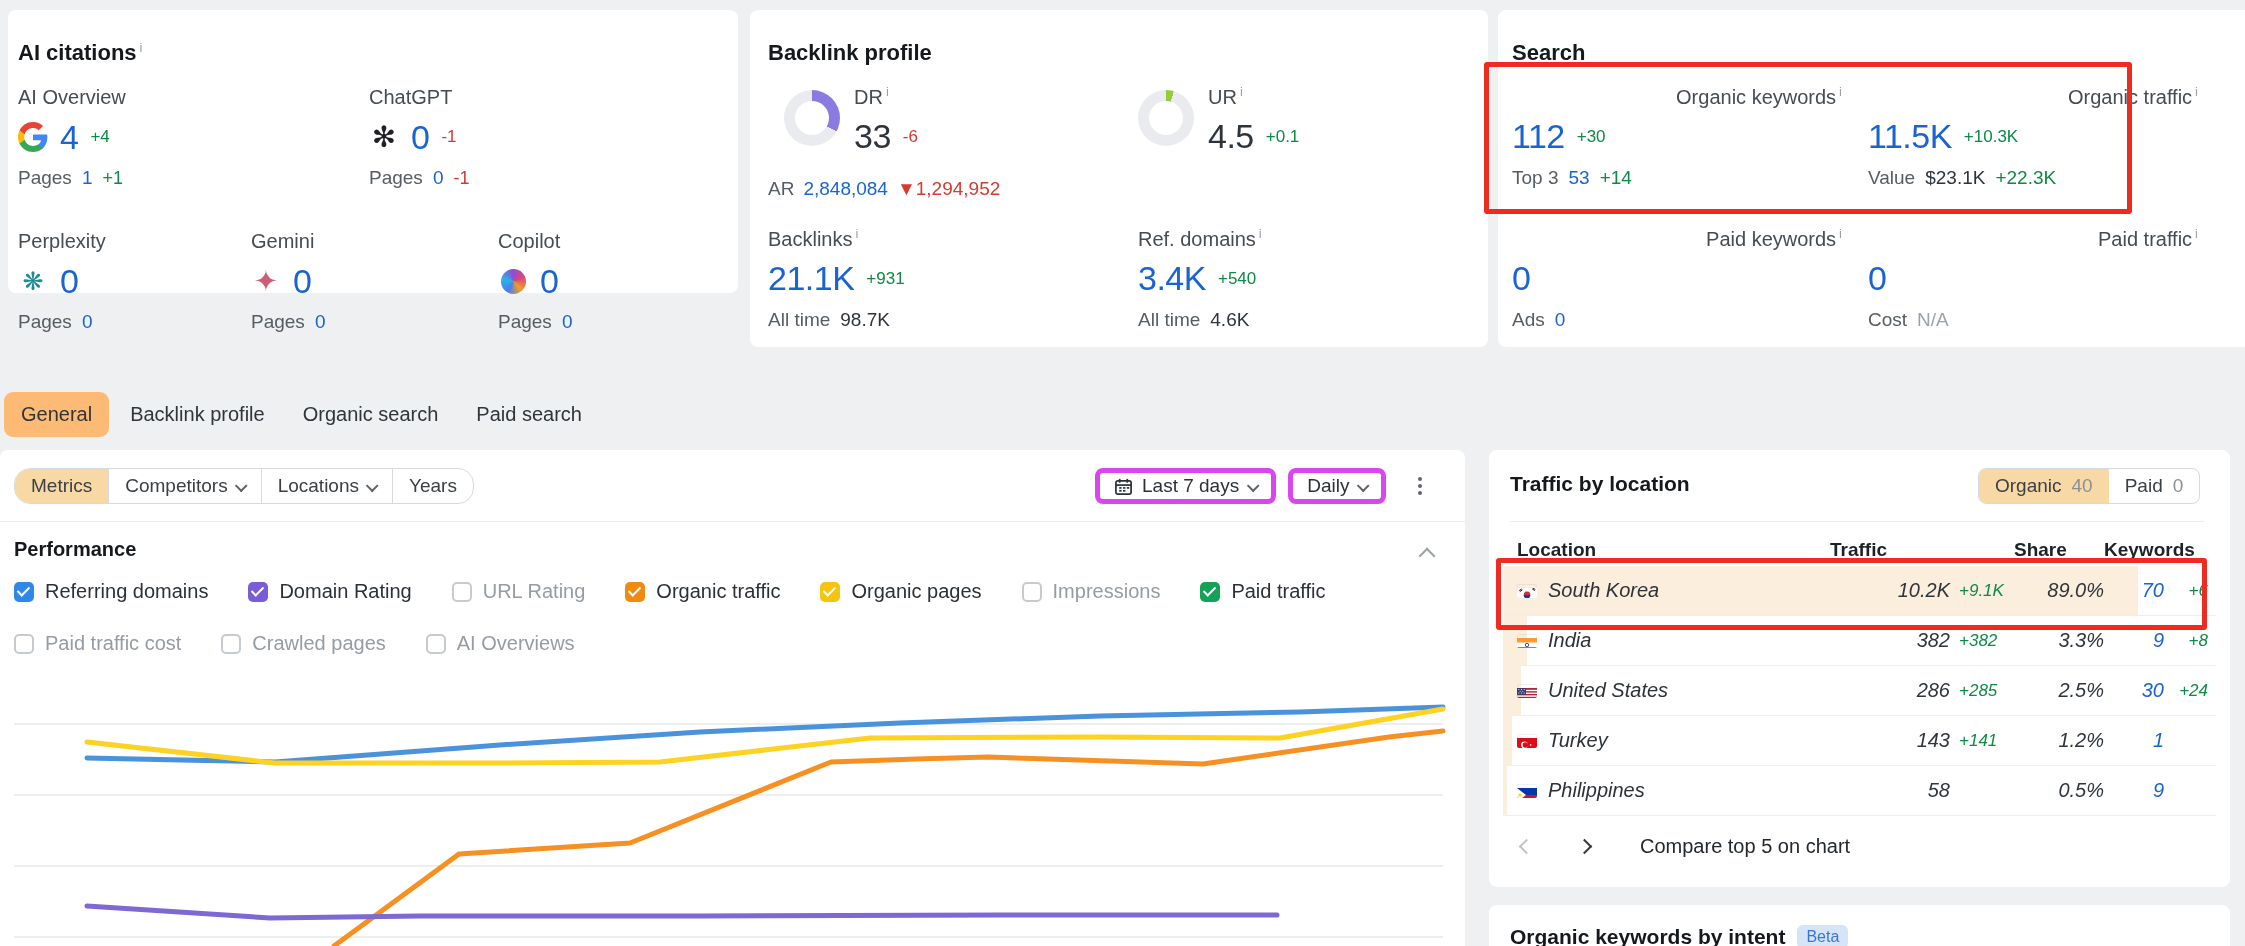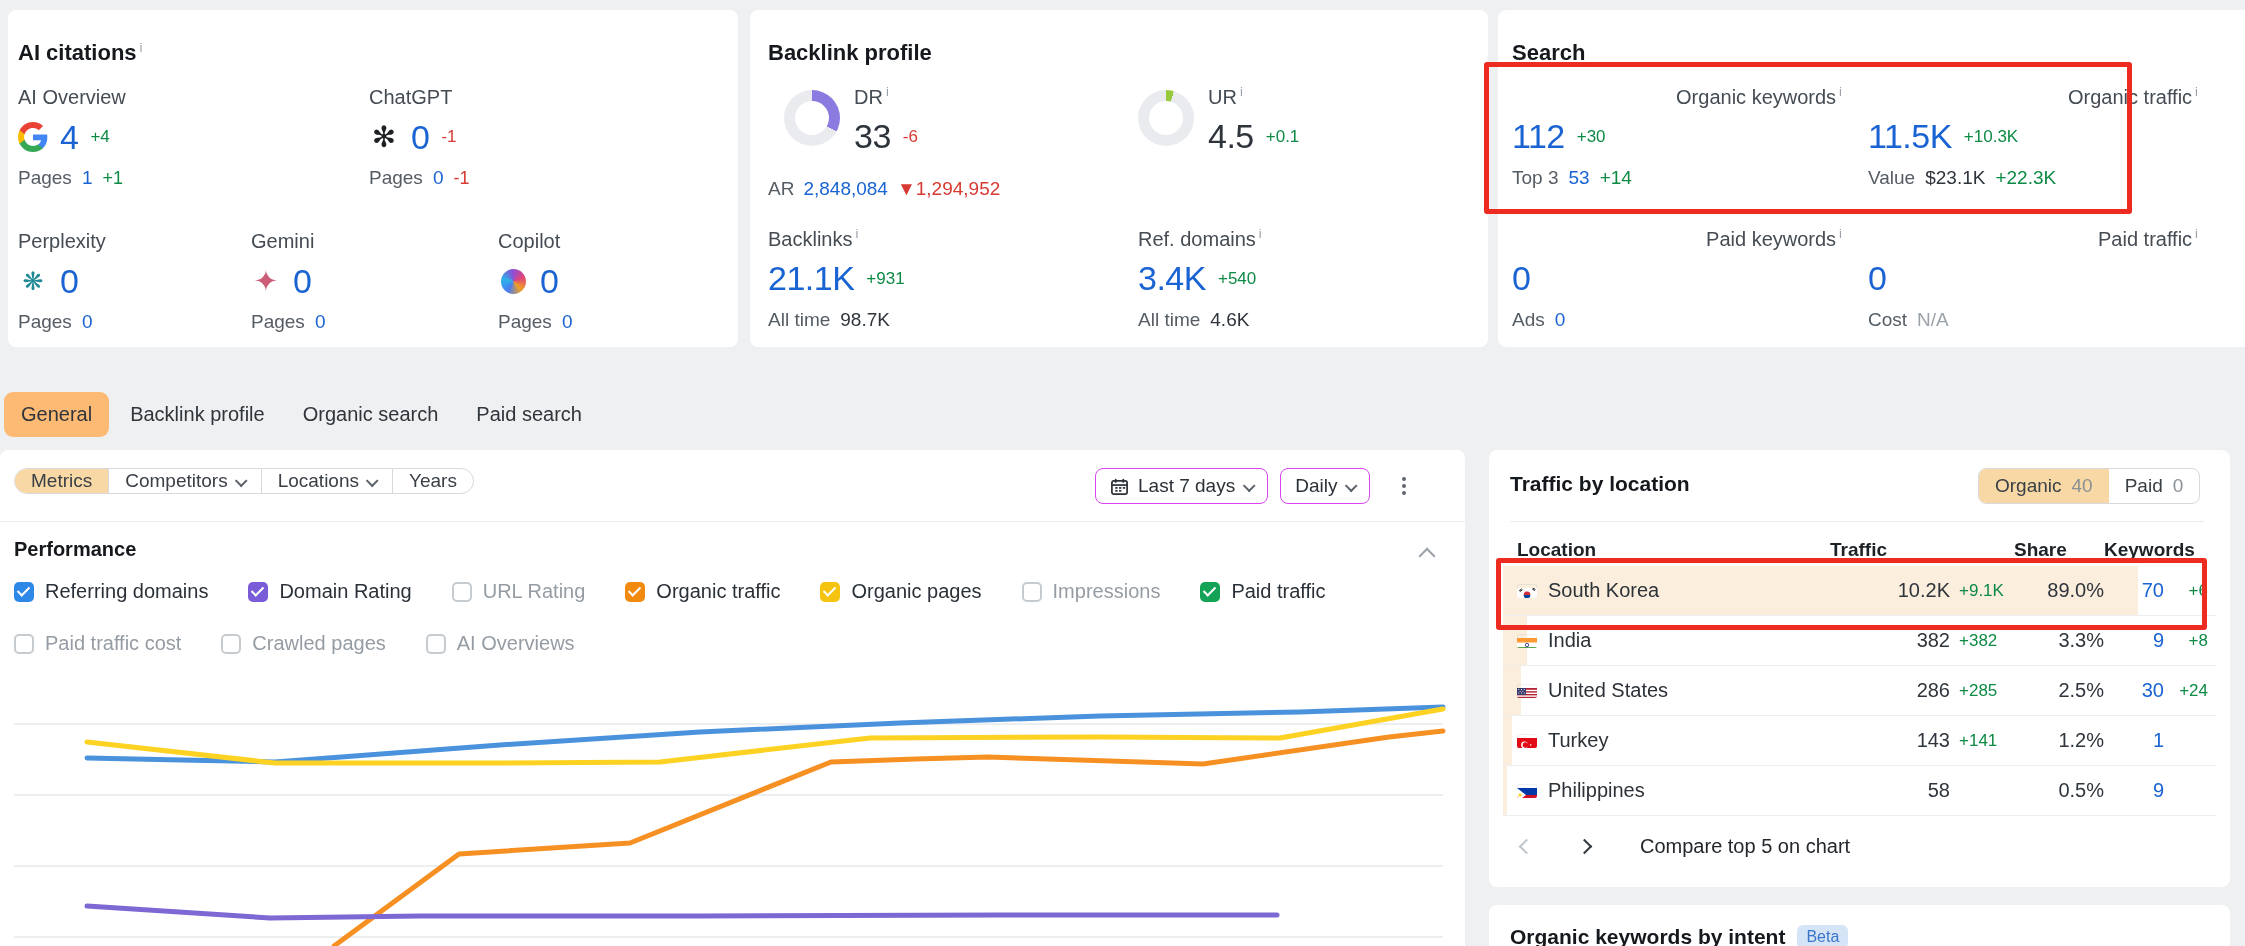--- a/index.html
+++ b/index.html
@@ -1,21 +1,21 @@
 <!DOCTYPE html>
 <html><head>
 <meta charset="utf-8">
 <style>
   * { margin:0; padding:0; box-sizing:border-box; }
   html,body { width:2245px; height:946px; overflow:hidden; }
   body { font-family:"Liberation Sans","DejaVu Sans",sans-serif; background:#eef0f1; color:#2b3138; }
   .page { position:relative; width:2245px; height:946px; }
 
   .card { position:absolute; background:#fff; border-radius:8px; }
-  #card-ai       { left:8px;    top:10px; width:730px; height:337px; }
+  #card-ai       { left:8px;    top:10px; width:730px; height:283px; }
   #card-backlink { left:750px;  top:10px; width:738px; height:337px; }
   #card-search   { left:1498px; top:10px; width:857px; height:337px;text-align:right; }
   .card-title { position:absolute; top:30px; font-size:22px; font-weight:700; color:#15181c; }
   #card-ai .card-title { left:10px; }
   #card-backlink .card-title { left:18px; }
   #card-search .card-title { left:14px; }
 
   sup.info { font-size:13px; color:#9ba2a9; margin-left:3px; font-weight:400; }
 
   .stat { position:absolute; width:330px; }
@@ -45,25 +45,25 @@
   .copilot-disc { width:25px; height:25px; border-radius:50%;
      background:conic-gradient(from 210deg,#4a7df0,#2bb3e8,#8a4fd8,#e0447a,#f0a020,#4a7df0); }
 
   
   .tabs { position:absolute; left:4px; top:392px; height:45px; display:flex; gap:4px; }
   .tab { display:flex; align-items:center; padding:0 17px; font-size:20px; color:#2f353b; border-radius:9px; cursor:pointer; }
   .tab.active { background:#fdba74; }
 
   
   #panel-main { position:absolute; left:0; top:450px; width:1465px; height:520px; background:#fff; border-radius:8px 8px 0 0; }
-  .segmented { position:absolute; left:14px; top:18px; display:flex; border:1px solid #d6dade; border-radius:16px; height:26px; overflow:hidden; background:#fff; }
+  .segmented { position:absolute; left:14px; top:18px; display:flex; border:1px solid #d6dade; border-radius:16px; height:36px; overflow:hidden; background:#fff; }
   .seg { display:flex; align-items:center; gap:8px; padding:0 16px; font-size:19px; color:#3a4046; border-right:1px solid #d6dade; }
   .seg:last-child { border-right:none; }
   .seg.selected { background:#f8d9a6; }
-  .btn { display:flex; align-items:center; gap:9px; padding:2px 14px; font-size:19px; color:#2b3137; border:1px solid #d946ef; border-radius:8px; height:36px; background:#fff; }
+  .btn { display:flex; align-items:center; gap:9px; padding:2px 14px; font-size:19px; color:#2b3137; border:5px solid #d946ef; border-radius:8px; height:36px; background:#fff; }
   .right-cluster { position:absolute; left:1095px; top:18px; display:flex; align-items:center; gap:12px; }
   .dots { display:flex; flex-direction:column; gap:3px; margin-left:14px; padding:6px; }
   .dots span { width:4px; height:4px; border-radius:50%; background:#5f666d; }
   .panel-divider { position:absolute; left:0; top:71px; width:100%; border-top:1px solid #e9ebed; }
 
   .perf-title { position:absolute; left:14px; top:88px; font-size:20px; font-weight:700; color:#15181c; }
   .chev { display:inline-block; width:9px; height:9px; border-right:2px solid #5c6269; border-bottom:2px solid #5c6269; }
   .chev.down { transform:rotate(45deg) translateY(-1px); }
   .chev.up { border-color:#9ba2a9; border-width:2.5px; width:12px; height:12px; transform:rotate(-135deg); }
   #perf-collapse { position:absolute; left:1421px; top:98px; }
@@ -86,21 +86,21 @@
   .toggle { position:absolute; left:489px; top:18px; display:flex; height:36px; border:1px solid #d6dade; border-radius:8px; overflow:hidden; }
   .toggle .opt { display:flex; align-items:center; gap:10px; padding:0 16px; font-size:19px; color:#3a4046; }
   .toggle .opt.selected { background:#f8d9a6; }
   .toggle .count { color:#8a9096; }
   #panel-traffic .panel-divider { left:21px; width:694px; }
   .t-grid { display:grid; grid-template-columns:1fr 120px 64px 90px 60px 44px; align-items:center; }
   .t-header { position:absolute; left:14px; top:86px; width:713px; padding:0 8px 0 14px; height:28px;
               grid-template-columns:1fr 184px 90px 104px; font-size:19px; font-weight:700; color:#1d2227; display:grid; align-items:center;}
   .t-header .num { text-align:left; }
   .t-rows { position:absolute; left:14px; top:116px; width:713px; }
-  .t-row { height:50px; padding:0 8px 0 14px; border-bottom:1px solid #eceef0; font-size:20px; position:relative; }
+  .t-row { height:50px; padding:0 8px 0 14px; border-bottom:1px solid #eceef0; font-size:20px; position:relative;font-style:italic; }
   .t-row .name { display:flex; align-items:center; gap:11px; color:#2c3238; }
   .t-row .tnum, .t-row .share, .t-row .kw { text-align:right; color:#2f353c; }
   .t-row .tdelta, .t-row .kwd { text-align:left; padding-left:9px; font-size:17px; }
   .t-row .kw { color:#1a63d2; }
   .t-row .kwd { text-align:right; }
   .flag { width:20px; height:14px; border-radius:2px; overflow:hidden; flex:0 0 auto; box-shadow:0 0 0 1px rgba(0,0,0,.06) inset; }
   .pagination { position:absolute; left:21px; top:380px; display:flex; align-items:center; gap:26px; height:32px; }
   .pag-btn { width:32px; height:32px; display:flex; align-items:center; justify-content:center; }
   .chev-left  { display:inline-block; width:11px; height:11px; border-left:2.5px solid #bfc5ca; border-bottom:2.5px solid #bfc5ca; transform:rotate(45deg); }
   .chev-right { display:inline-block; width:11px; height:11px; border-right:2.5px solid #343a40; border-bottom:2.5px solid #343a40; transform:rotate(-45deg); }

